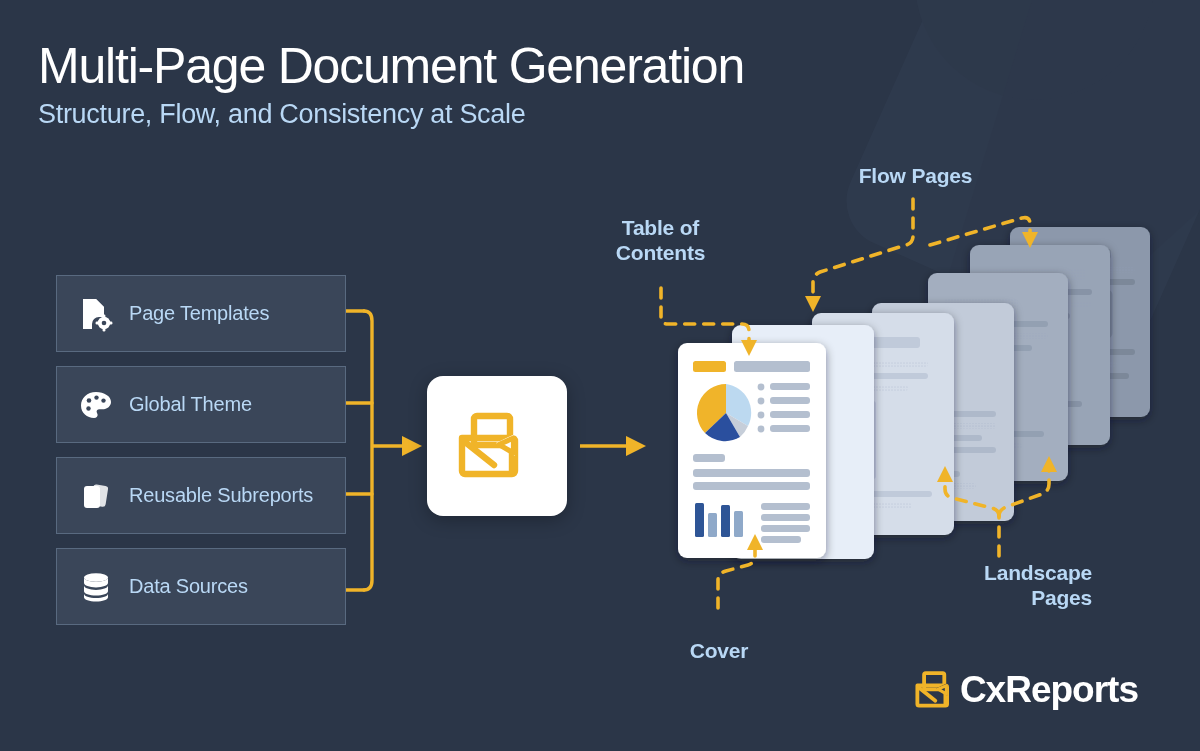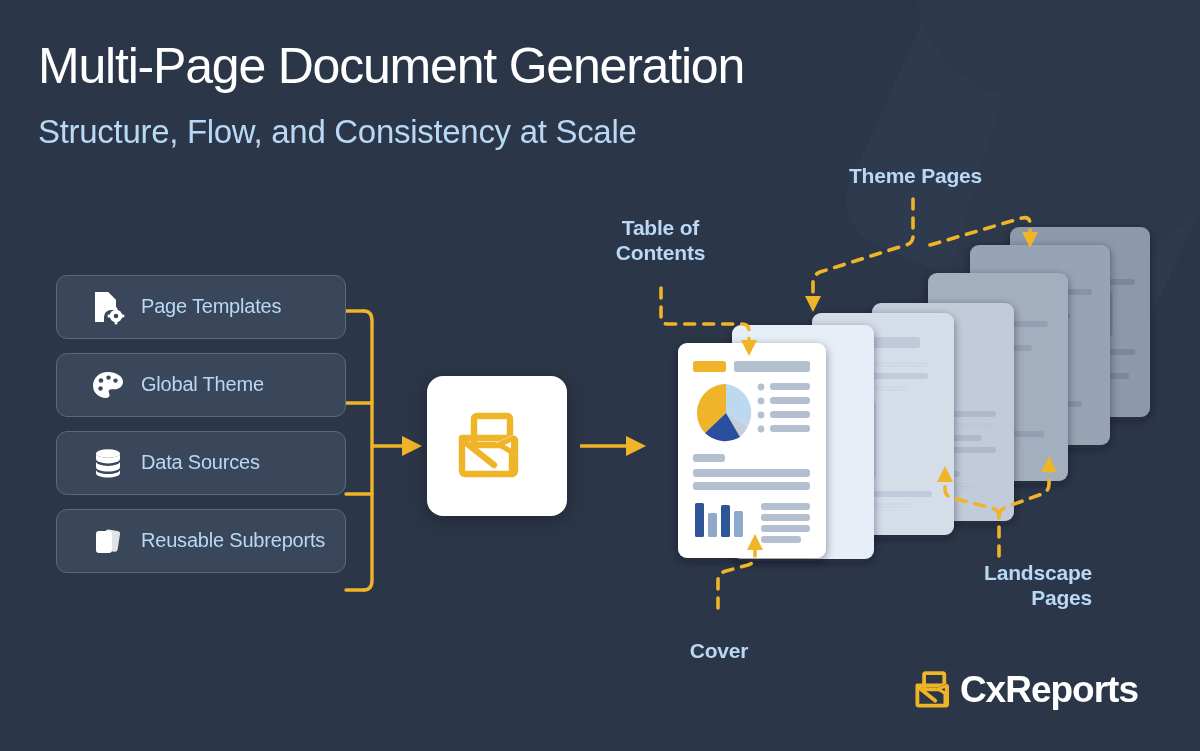--- a/index.html
+++ b/index.html
@@ -14,35 +14,35 @@
   
   #bg-decor { position:absolute; inset:0; width:1200px; height:751px; z-index:0; }
 
   
   #header { position:absolute; left:38px; top:40px; z-index:5; }
   #title {
     font-size:50px; font-weight:normal; color:#ffffff;
     letter-spacing:-1.2px; line-height:1.05; white-space:nowrap;
   }
   #subtitle {
-    font-size:33px; color:#b9d8f5; margin-top:20px;
+    font-size:27px; color:#b9d8f5; margin-top:6px;
     letter-spacing:-0.3px; white-space:nowrap;
   }
 
   
   #cards { position:absolute; left:56px; top:275px; width:290px; z-index:5; }
   .card {
     position:relative;
-    height:64px; margin-bottom:14px;
+    height:77px; margin-bottom:14px;
     background:#3a4player; 
     background:#3a4659;
     border:1.5px solid #596a80;
-    border-radius:11px;
+    border-radius:0;
     display:flex; align-items:center;
-    padding-left:32px;
+    padding-left:20px;
   }
   .card-icon { width:38px; height:38px; flex:0 0 38px; margin-right:14px; }
   .card-label {
     font-size:20px; color:#b9d8f5; line-height:1.18;
     letter-spacing:-0.2px;
   }
   .card-label.two-line { font-size:20px; }
 
   
   #connectors { position:absolute; inset:0; width:1200px; height:751px; z-index:4; }
@@ -158,37 +158,37 @@
       <circle cx="12" cy="14.5" r="2.3" fill="#3a4659"></circle>
       <circle cx="19.5" cy="11.6" r="2.2" fill="#3a4659"></circle>
       <circle cx="26.5" cy="14.6" r="2.2" fill="#3a4659"></circle>
       <circle cx="11.5" cy="22.5" r="2.2" fill="#3a4659"></circle>
     </svg>
     <div class="card-label">Global Theme</div>
   </div>
 
   <div class="card">
     <svg class="card-icon" viewBox="0 0 38 38" xmlns="http://www.w3.org/2000/svg">
+      <rect x="15" y="8" width="15" height="21" rx="3" fill="#ffffff" opacity="0.85" transform="rotate(9 22 18)"></rect>
+      <rect x="7" y="9" width="16" height="22" rx="3" fill="#ffffff"></rect>
+    </svg>
+    <div class="card-label two-line">Reusable
+Subreports</div>
+  </div>
+
+  <div class="card">
+    <svg class="card-icon" viewBox="0 0 38 38" xmlns="http://www.w3.org/2000/svg">
       <g fill="#ffffff">
         <ellipse cx="19" cy="9.5" rx="12" ry="4.3"></ellipse>
         <path d="M7 9.5 v5.6 c0 2.4 5.4 4.3 12 4.3 s12-1.9 12-4.3 V9.5 c0 2.4-5.4 4.3-12 4.3 S7 11.9 7 9.5Z"></path>
         <path d="M7 17.6 v5.6 c0 2.4 5.4 4.3 12 4.3 s12-1.9 12-4.3 v-5.6 c0 2.4-5.4 4.3-12 4.3 S7 20 7 17.6Z"></path>
         <path d="M7 25.7 v3.6 c0 2.4 5.4 4.3 12 4.3 s12-1.9 12-4.3 v-3.6 c0 2.4-5.4 4.3-12 4.3 S7 28.1 7 25.7Z"></path>
       </g>
     </svg>
     <div class="card-label">Data Sources</div>
-  </div>
-
-  <div class="card">
-    <svg class="card-icon" viewBox="0 0 38 38" xmlns="http://www.w3.org/2000/svg">
-      <rect x="15" y="8" width="15" height="21" rx="3" fill="#ffffff" opacity="0.85" transform="rotate(9 22 18)"></rect>
-      <rect x="7" y="9" width="16" height="22" rx="3" fill="#ffffff"></rect>
-    </svg>
-    <div class="card-label two-line">Reusable
-Subreports</div>
   </div>
 
 </div>
 
 <div id="logo-tile">
   <svg width="82" height="74" viewBox="0 0 82 74" xmlns="http://www.w3.org/2000/svg">
     <g fill="none" stroke="#f0b429" stroke-width="6.4" stroke-linejoin="round" stroke-linecap="round">
       <rect x="18" y="7" width="36" height="29" rx="3"></rect>
       <path d="M6 29 h50 a3 3 0 0 1 3 3 v30 a3 3 0 0 1 -3 3 H9 a3 3 0 0 1 -3 -3 Z"></path>
       <path d="M9 33 L38 56"></path>
@@ -403,21 +403,21 @@
       <rect x="101" y="288" width="49" height="7" rx="3"></rect>
       <rect x="101" y="299" width="49" height="7" rx="3"></rect>
       <rect x="101" y="310" width="49" height="7" rx="3"></rect>
       <rect x="101" y="321" width="40" height="7" rx="3"></rect>
     </g>
   </g>
 </svg>
 
 <div class="callout" id="label-toc">Table of
 Contents</div>
-<div class="callout" id="label-body">Theme Pages</div>
+<div class="callout" id="label-body">Flow Pages</div>
 <div class="callout" id="label-cover">Cover</div>
 <div class="callout" id="label-land">Landscape
 Pages</div>
 
 <div id="brand">
   <svg width="46" height="42" viewBox="0 0 82 74" xmlns="http://www.w3.org/2000/svg">
     <g fill="none" stroke="#f0b429" stroke-width="6.8" stroke-linejoin="round" stroke-linecap="round">
       <rect x="18" y="7" width="36" height="29" rx="3"></rect>
       <path d="M6 29 h50 a3 3 0 0 1 3 3 v30 a3 3 0 0 1 -3 3 H9 a3 3 0 0 1 -3 -3 Z"></path>
       <path d="M9 33 L38 56"></path>

